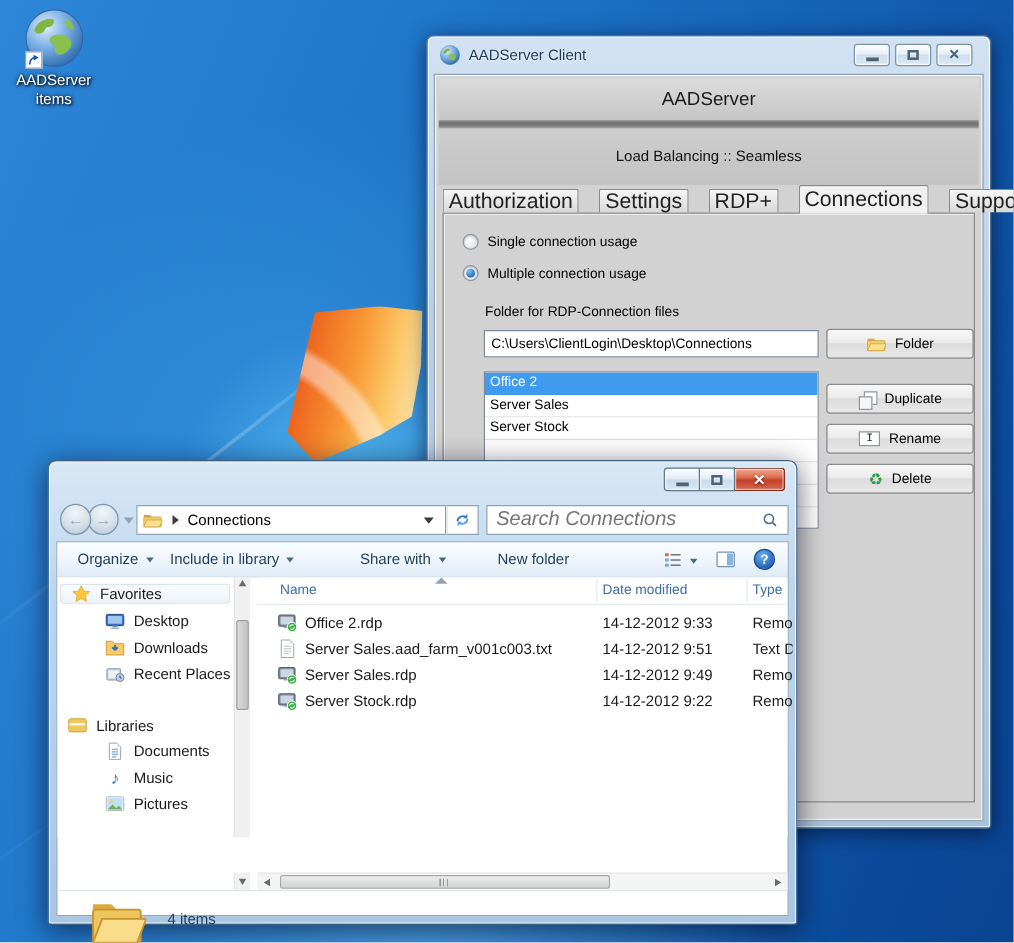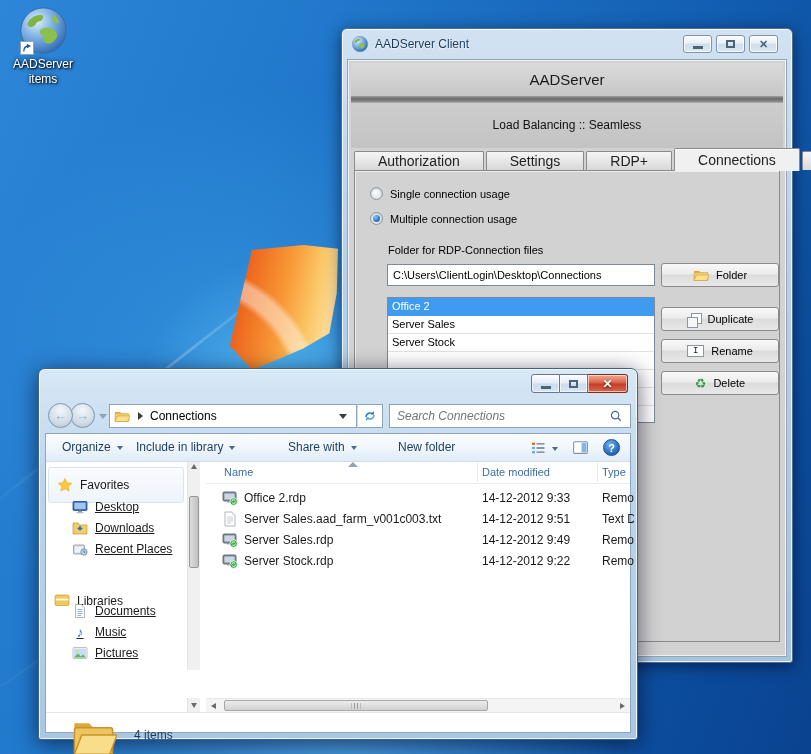--- a/index.html
+++ b/index.html
@@ -55,23 +55,23 @@
   .wc-client { position:absolute; left:5px; right:5px; top:30px; bottom:5px; background:#d2d2d2;
     border:1px solid #96a5b5; box-shadow:inset 0 0 0 1px #eef2f6; }
   .wc-header { position:absolute; left:3px; right:3px; top:3px; height:33px;
     background:linear-gradient(#dbdbdb,#c6c6c6); text-align:center; line-height:33px; font-size:15px; color:#1a1a1a; }
   .wc-darkbar { position:absolute; left:3px; right:3px; top:36px; height:7px;
     background:linear-gradient(#a0a0a0, #6e6e6e 35%, #7e7e7e 70%, #b4b4b4); }
   .wc-tagline { position:absolute; left:3px; right:3px; top:43px; height:45px;
     background:linear-gradient(#cdcdcd,#c3c3c3); text-align:center; line-height:45px; font-size:12px; color:#111; }
 
   .wc-tabs { position:absolute; left:6px; top:88px; height:22px; display:flex; align-items:flex-end; z-index:3; }
-  .tab { font-size:14px; color:#222; padding:0 23px; height:19px; line-height:18px;
+  .tab { font-size:17px; color:#222; padding:0 4px; height:19px; line-height:18px;
     background:linear-gradient(#f6f6f6,#d8d8d8); border:1px solid #8a8a8a; border-bottom:none;
-    border-radius:2px 2px 0 0; margin-right:2px; }
+    border-radius:2px 2px 0 0; margin-right:16px; }
   .tab.active { height:23px; line-height:22px; background:#f0f0f0; margin-bottom:-1px;
     box-shadow:inset 0 1px 0 #fff; position:relative; z-index:4; }
   .wc-page { position:absolute; left:6px; right:6px; top:110px; bottom:14px; border:1px solid #8a8a8a;
     background:#d2d2d2; box-shadow:inset 1px 1px 0 #ececec; }
 
   .radio-row { position:absolute; display:flex; align-items:center; gap:7px; font-size:11px; color:#000; }
   .radio-row.r1 { left:22px; top:127px; }
   .radio-row.r2 { left:22px; top:152px; }
   .radio { width:13px; height:13px; border-radius:50%; background:radial-gradient(circle at 40% 32%, #fff, #dadada);
     border:1px solid #8a98a8; box-shadow:inset 0 1px 2px rgba(0,0,0,.22); }
@@ -128,41 +128,41 @@
     display:flex; align-items:center; padding:0 4px; }
   .addr .fold { width:16px; height:13px; }
   .addr .fold svg { width:16px; height:13px; display:block; }
   .crumb-sep { width:0; height:0; border-top:4px solid transparent; border-bottom:4px solid transparent; border-left:5px solid #3c3c3c; margin:0 7px 0 8px; }
   .crumb-text { flex:1; font-size:12px; color:#000; }
   .addr-drop { width:0; height:0; border-left:4px solid transparent; border-right:4px solid transparent; border-top:5px solid #3c3c3c; margin-right:5px; }
   .refresh-btn { position:absolute; left:318px; top:5px; width:26px; height:24px; background:#fff; border:1px solid #8ba3bd; border-left:1px solid #d6dee8;
     display:flex; align-items:center; justify-content:center; }
   .search { position:absolute; left:350px; top:5px; width:242px; height:24px; background:#fff; border:1px solid #8ba3bd;
     display:flex; align-items:center; padding:0 7px; }
-  .search input { flex:1; border:none; outline:none; background:transparent; font-style:italic; font-size:12px; color:#707070;
+  .search input { flex:1; border:none; outline:none; background:transparent; font-style:italic; font-size:16px; color:#707070;
     font-family:"Liberation Sans", sans-serif; min-width:0; }
 
   .ex-inner { position:absolute; left:6px; right:6px; top:64px; bottom:6px; background:#fff; border:1px solid #8aa7c4; }
   .ex-toolbar { position:relative; height:28px; background:linear-gradient(#fbfdfe,#eef5fb 55%,#dfebf6);
     border-bottom:1px solid #cfdcea; font-size:12px; color:#1e3c5f; }
   .tb-item { position:absolute; top:6px; display:flex; align-items:center; gap:6px; }
   .tb-item.t-org { left:16px; } .tb-item.t-inc { left:90px; } .tb-item.t-share { left:242px; } .tb-item.t-new { left:328px;margin-left:24px; }
   .tb-arrow { width:0; height:0; border-left:3.5px solid transparent; border-right:3.5px solid transparent; border-top:4px solid #4a688a; margin-top:2px; }
   .tb-right { position:absolute; right:10px; top:5px; display:flex; align-items:center; gap:14px; }
   .tb-views { display:flex; align-items:center; gap:6px; }
   .help-circ { width:17px; height:17px; border-radius:50%; border:1px solid #1a4c94;
     background:radial-gradient(circle at 40% 30%, #6fb0ef, #1d5cb2 80%); color:#fff; font-size:11px; font-weight:bold;
     display:flex; align-items:center; justify-content:center; }
 
   .ex-content { position:absolute; top:28px; left:0; right:0; height:208px; }
   .sidebar { position:absolute; left:0; top:0; width:141px; height:208px; background:#fff; font-size:12px; color:#1a1a1a; }
-  .sb-row { position:absolute; left:0; right:0; height:36px; display:flex; align-items:center; gap:7px; padding-left:8px; }
+  .sb-row { position:absolute; left:0; right:0; height:16px; display:flex; align-items:center; gap:7px; padding-left:8px; }
   .sb-row .ic { width:16px; height:16px; flex:0 0 16px; display:flex; align-items:center; justify-content:center; }
   .sb-row .ic svg { width:16px; height:16px; }
-  .sb-row.indent { padding-left:26px;text-decoration:underline; }
+  .sb-row.indent { padding-left:38px; }
   .sb-row.p-fav { top:5px; border:1px solid #d9e4ee; border-radius:3px; background:linear-gradient(#fafcfe,#edf4fb); left:2px; right:3px; }
   .sb-row.p-desk { top:27px; } .sb-row.p-down { top:48px; } .sb-row.p-rec { top:69px; }
   .sb-row.p-lib { top:110px;align-items:flex-end; } .sb-row.p-doc { top:131px; } .sb-row.p-mus { top:152px; }
   .sb-row.p-pic { top:173px; } .sb-row.p-vid { top:194px; }
   .note-glyph { color:#3a74c8; font-size:14px; line-height:14px; }
 
   .sb-scroll { position:absolute; left:141px; top:0; width:13px; height:208px; background:#f0f0f0; border-left:1px solid #e4e4e4; }
   .sb-up { position:absolute; top:2px; left:3px; width:0; height:0; border-left:3.5px solid transparent; border-right:3.5px solid transparent; border-bottom:5px solid #6a6a6a; }
   .sb-thumb { position:absolute; top:34px; left:1px; width:10px; height:72px; background:linear-gradient(90deg,#dcdcdc,#c0c0c0); border:1px solid #989898; border-radius:2px; }
 

